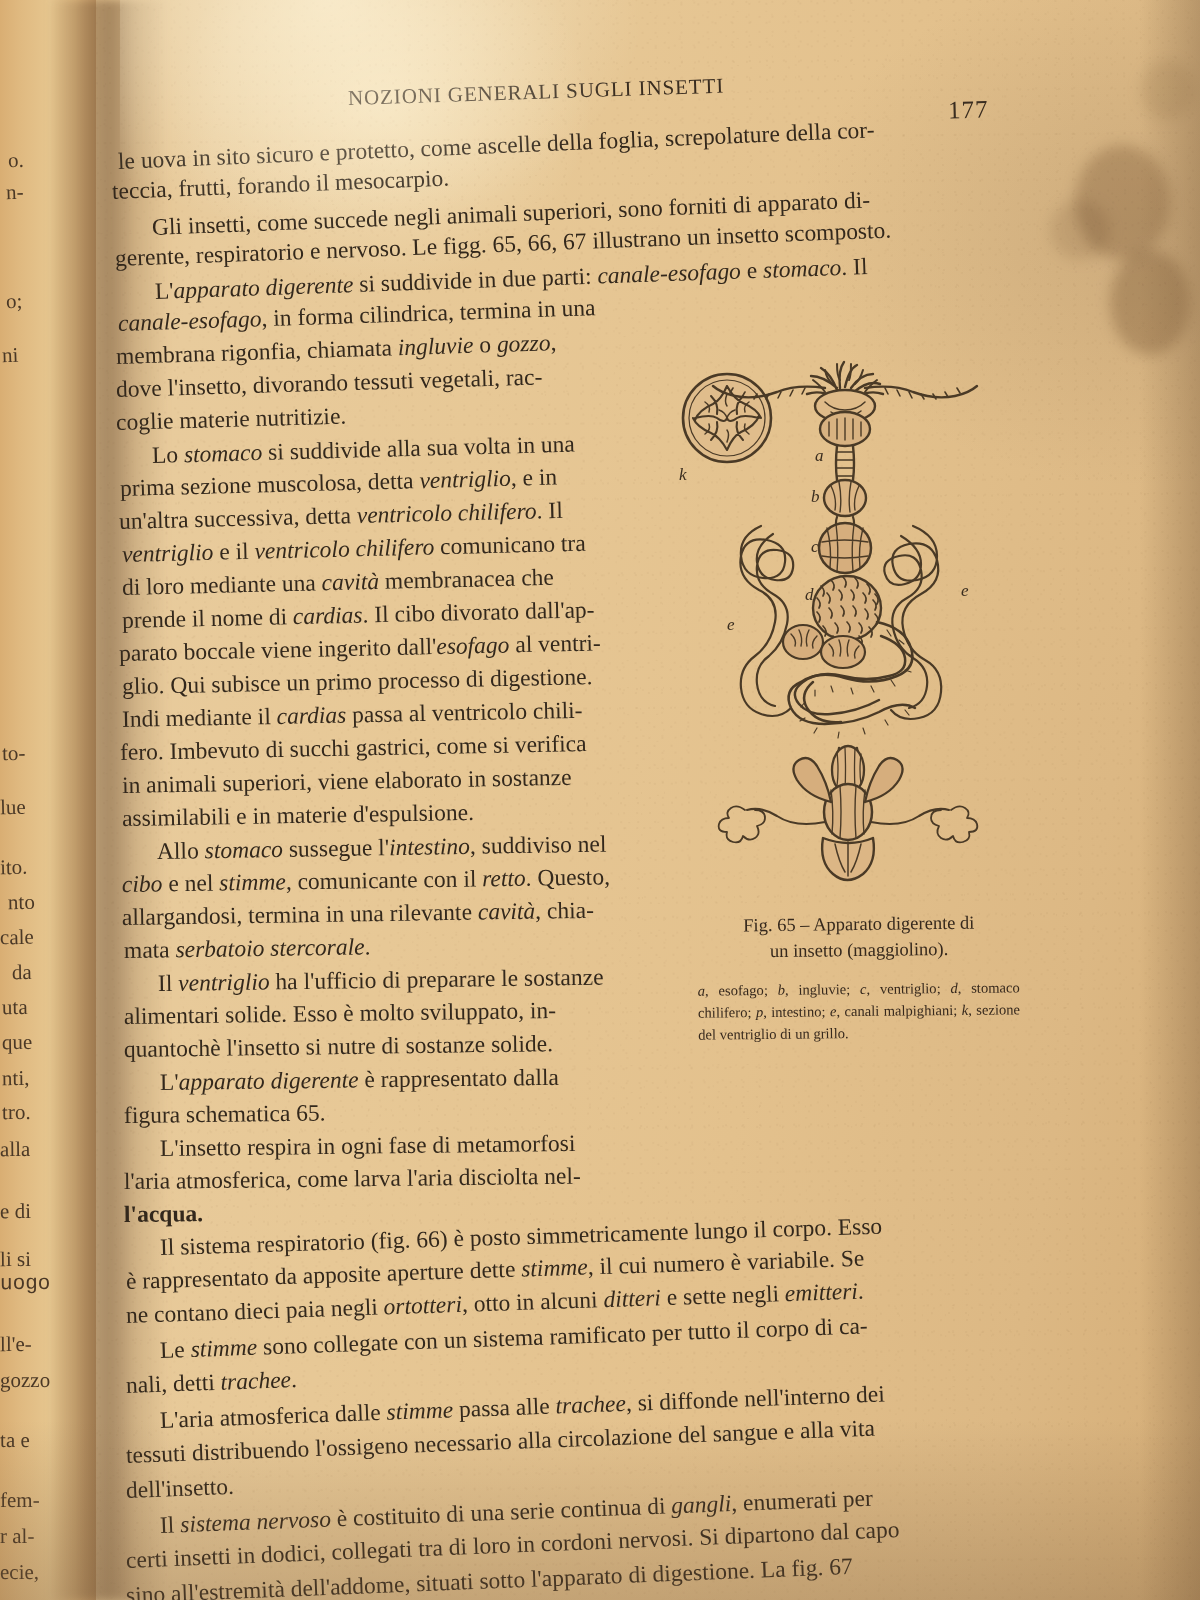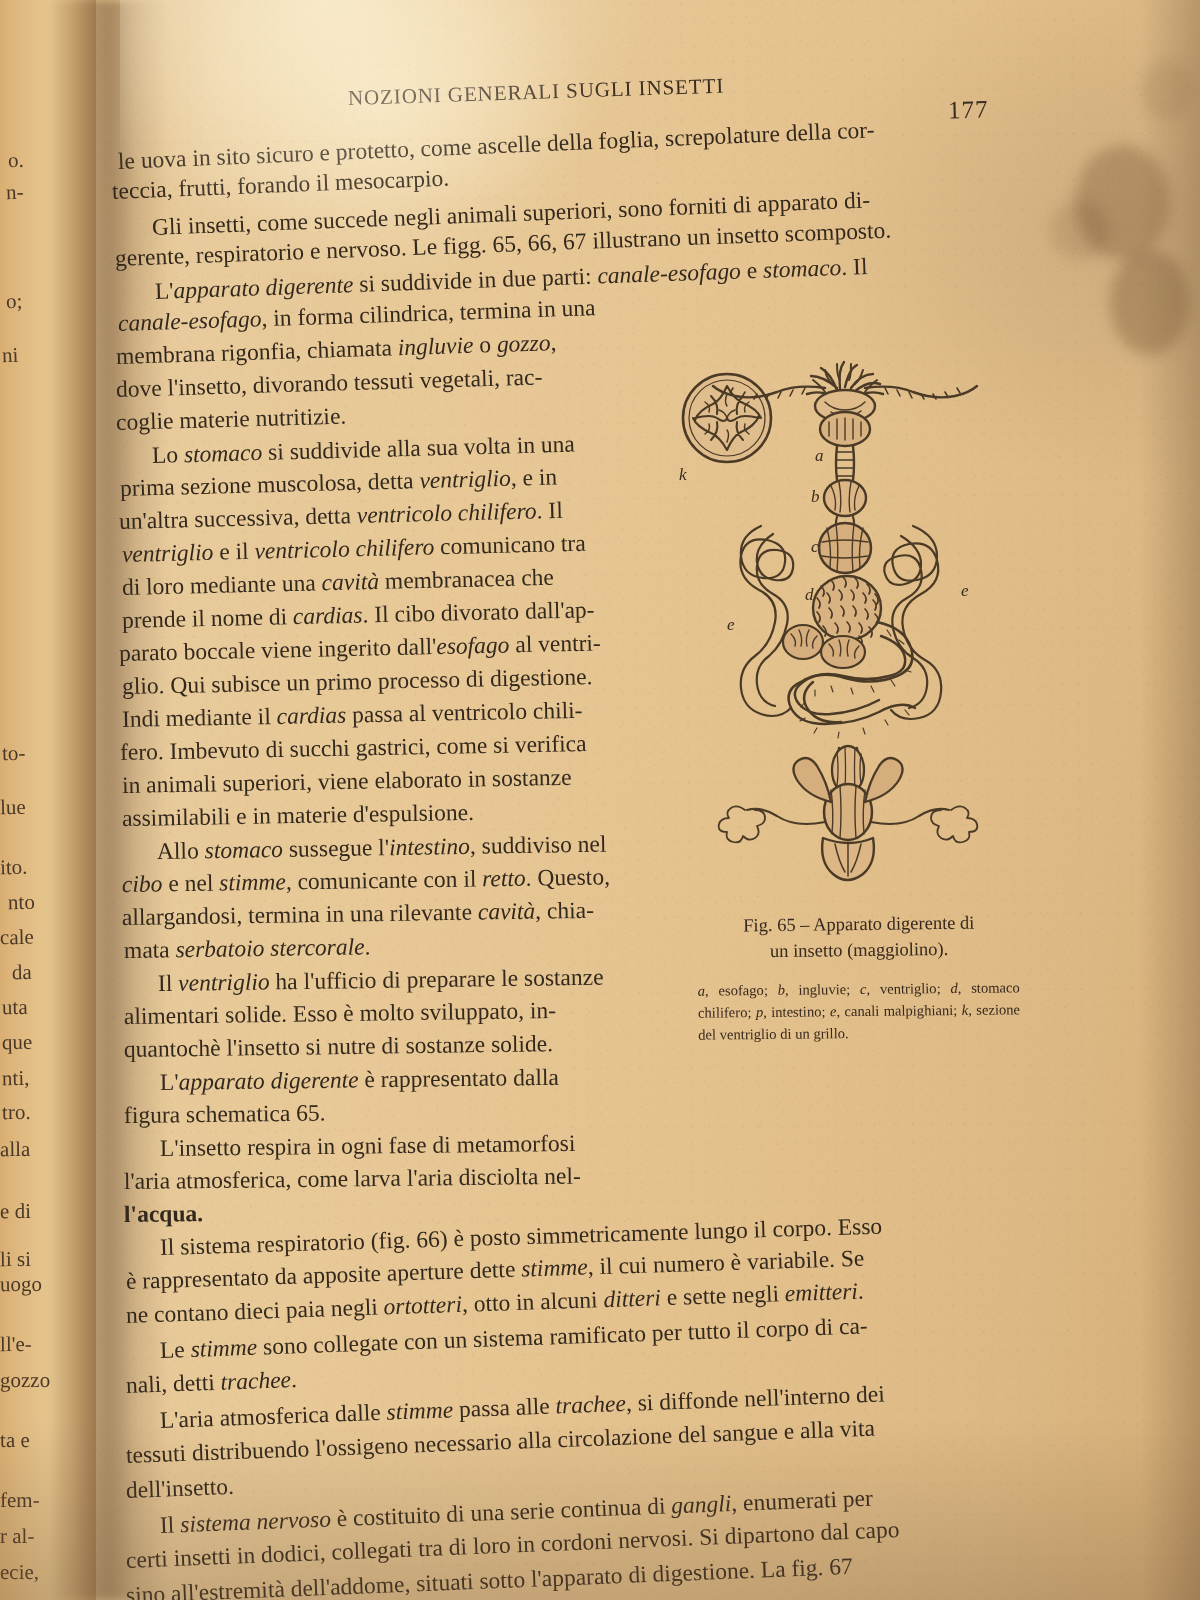--- a/index.html
+++ b/index.html
@@ -131,21 +131,21 @@
     <div class="fr" style="left:0px;  top:890px; transform:rotate(-1deg);margin-left:8px;">nto</div>
     <div class="fr" style="left:0px;  top:925px; transform:rotate(-1deg);">cale</div>
     <div class="fr" style="left:12px; top:960px; transform:rotate(-.9deg);">da</div>
     <div class="fr" style="left:2px;  top:995px; transform:rotate(-.9deg);text-align:right;">uta</div>
     <div class="fr" style="left:2px;  top:1030px;transform:rotate(-.8deg);">que</div>
     <div class="fr" style="left:2px;  top:1066px;transform:rotate(-.8deg);text-align:right;">nti,</div>
     <div class="fr" style="left:2px;  top:1100px;transform:rotate(-.7deg);">tro.</div>
     <div class="fr" style="left:0px;  top:1137px;transform:rotate(-.7deg);">alla</div>
     <div class="fr" style="left:0px;  top:1199px;transform:rotate(-.6deg);">e di</div>
     <div class="fr" style="left:0px;  top:1235px;transform:rotate(-.6deg);margin-top:12px;">li si</div>
-    <div class="fr" style="left:0px;  top:1272px;transform:rotate(-.5deg);">uogo</div>
+    <div class="fr" style="left:0px;  top:1272px;transform:rotate(-.5deg);font-family:Liberation Mono, monospace;">uogo</div>
     <div class="fr" style="left:0px;  top:1332px;transform:rotate(-.5deg);">ll'e-</div>
     <div class="fr" style="left:0px;  top:1368px;transform:rotate(-.4deg);">gozzo</div>
     <div class="fr" style="left:0px;  top:1428px;transform:rotate(-.4deg);">ta e</div>
     <div class="fr" style="left:0px;  top:1488px;transform:rotate(-.3deg);">fem-</div>
     <div class="fr" style="left:0px;  top:1524px;transform:rotate(-.3deg);">r al-</div>
     <div class="fr" style="left:0px;  top:1560px;transform:rotate(-.3deg);">ecie,</div>
   </div>
 
   <div class="running-head">NOZIONI GENERALI SUGLI INSETTI</div>
   <div class="folio">177</div>

